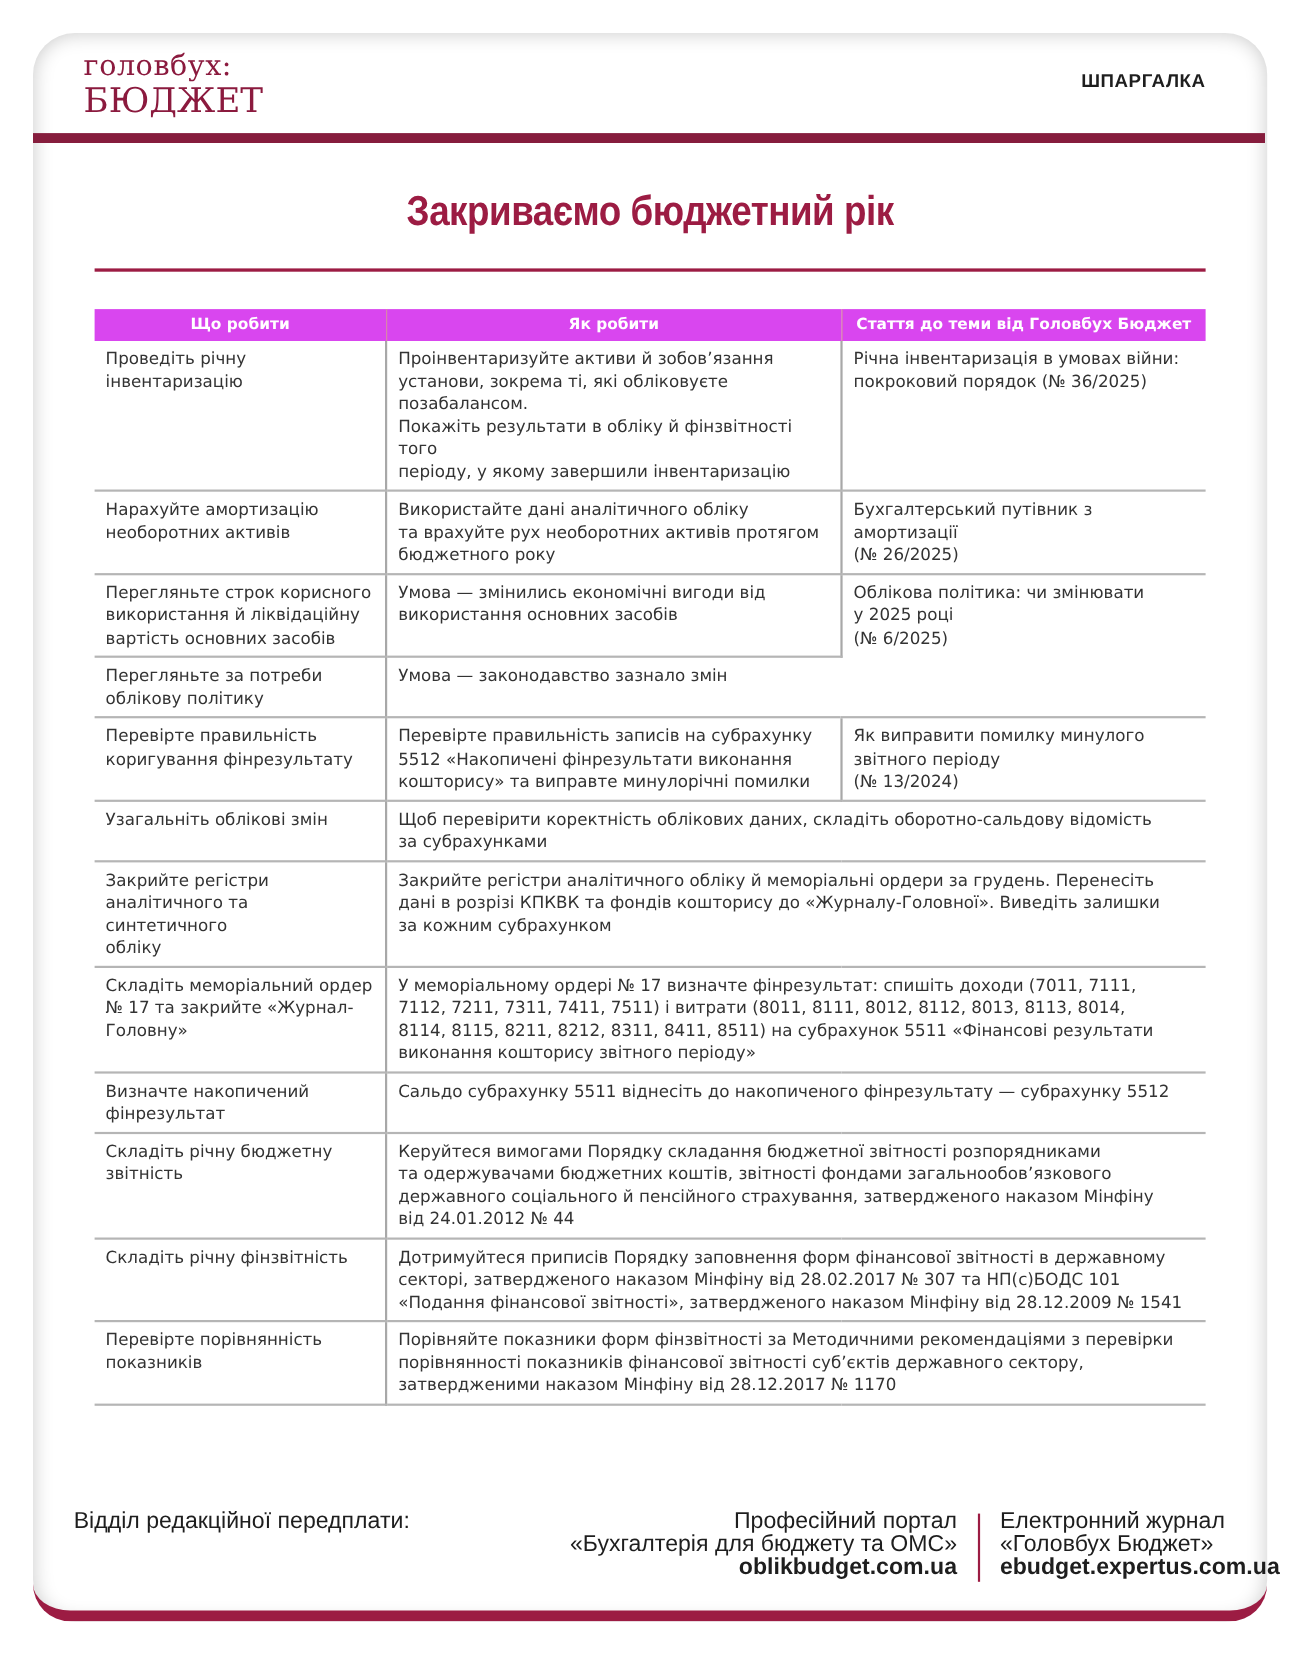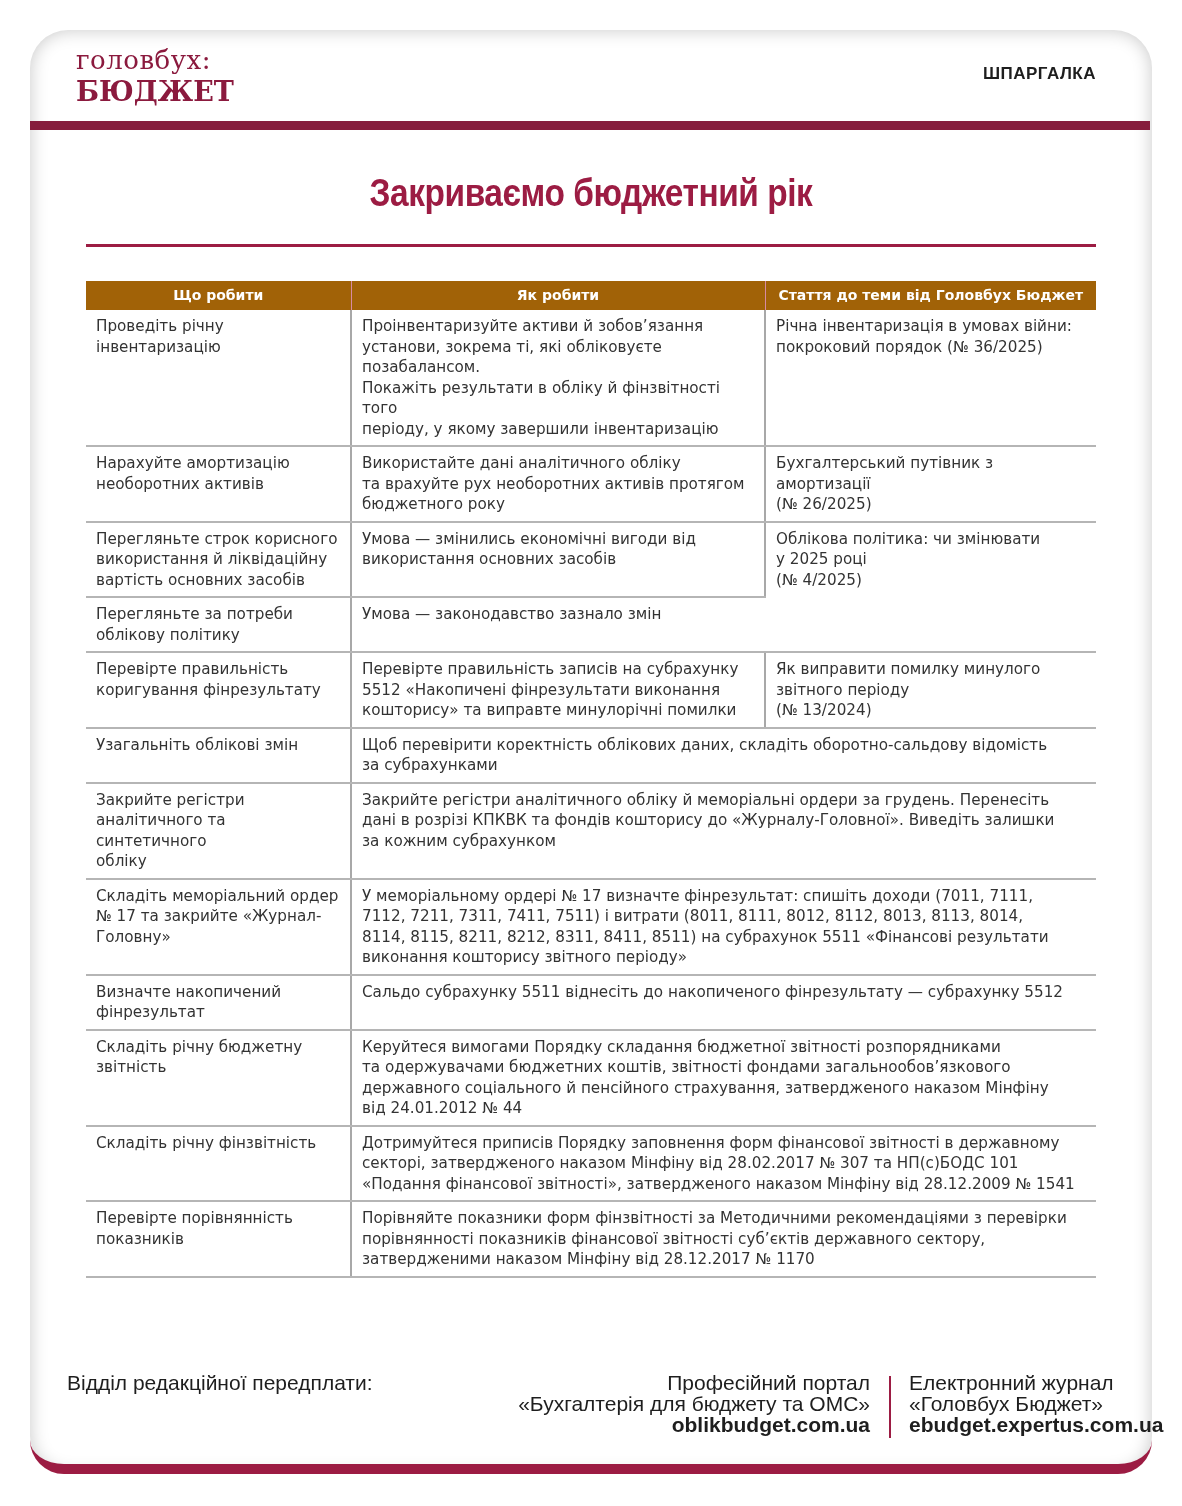--- a/index.html
+++ b/index.html
@@ -3,27 +3,27 @@
 <meta charset="utf-8">
 <style>
   html, body { margin: 0; padding: 0; background: #ffffff; }
   body { width: 1182px; height: 1506px; position: relative; overflow: hidden; font-family: "DejaVu Sans", sans-serif; color: #2b2b2b; }
   .sheet { position: absolute; left: 30px; top: 30px; width: 1122px; height: 1444px; border-radius: 38px; background: #ffffff;
            box-shadow: inset 0 0 18px rgba(0,0,0,0.22); }
   .sheet-bottom { position: absolute; left: 30px; top: 1440px; width: 1122px; height: 34px; border-radius: 0 0 38px 38px; border-bottom: 10px solid #9c1c43; box-sizing: border-box; }
   .header { position: absolute; left: 30px; top: 30px; width: 1122px; height: 100px; }
   .logo { position: absolute; left: 46px; top: 14px; color: #8b1a3e; font-family: "DejaVu Serif", serif; }
   .logo-top { font-size: 26px; line-height: 32px; letter-spacing: 0.5px; }
-  .logo-bottom { font-size: 27px; line-height: 32px; font-weight: bold; }
+  .logo-bottom { font-size: 31px; line-height: 32px; font-weight: normal; }
   .badge { position: absolute; right: 56px; top: 34px; font-size: 17px; font-weight: bold; color: #1e1e1e; font-family: "Liberation Sans", sans-serif; letter-spacing: 0.5px; }
   .header-bar { position: absolute; left: 30px; top: 121px; width: 1120px; height: 9px; background: #861d3d; }
   .title { position: absolute; left: 0; top: 172px; width: 1182px; text-align: center; font-family: "Liberation Sans", sans-serif; font-weight: bold; font-size: 38px; color: #9c1c43; letter-spacing: -0.5px; transform: scaleX(0.88); }
   .title-rule { position: absolute; left: 86px; top: 244px; width: 1010px; height: 3px; background: #9c1c43; }
   table { position: absolute; left: 86px; top: 281px; width: 1010px; border-collapse: collapse; font-size: 15.2px; line-height: 20.5px; color: #333; font-family: "DejaVu Sans", sans-serif; }
-  th { background: #a16207; color: #fff; font-weight: bold; font-size: 14px; height: 29px; padding: 0 6px; text-align: center; border-right: 1px solid #d88aa2; }
+  th { background: #d946ef; color: #fff; font-weight: bold; font-size: 14px; height: 29px; padding: 0 6px; text-align: center; border-right: 1px solid #d88aa2; }
   th:last-child { border-right: none; }
   td { vertical-align: top; padding: 6px 10px 6px 10px; border-bottom: 2px solid #b5b5b5; border-right: 2px solid #a8a8a8; white-space: pre-line; }
   td:last-child { border-right: none; }
   col.c1 { width: 265px; } col.c2 { width: 414px; } col.c3 { width: 331px; }
   .footer { position: absolute; top: 1372px; font-size: 21px; line-height: 21px; color: #1e1e1e; font-family: "Liberation Sans", sans-serif; }
   .f-left { left: 67px; }
   .f-mid { right: 312px; text-align: right; }
   .f-right { left: 909px; }
   .f-divider { position: absolute; left: 889px; top: 1376px; width: 2px; height: 62px; background: #9c1c43; }
   b { font-weight: bold; }
@@ -80,21 +80,21 @@
 (№ 26/2025)</td>
     </tr>
     <tr>
       <td>Перегляньте строк корисного
 використання й ліквідаційну
 вартість основних засобів</td>
       <td>Умова — змінились економічні вигоди від
 використання основних засобів</td>
       <td rowspan="2">Облікова політика: чи змінювати
 у 2025 році
-(№ 4/2025)</td>
+(№ 6/2025)</td>
     </tr>
     <tr>
       <td>Перегляньте за потреби
 облікову політику</td>
       <td>Умова — законодавство зазнало змін</td>
     </tr>
     <tr>
       <td>Перевірте правильність
 коригування фінрезультату</td>
       <td>Перевірте правильність записів на субрахунку

